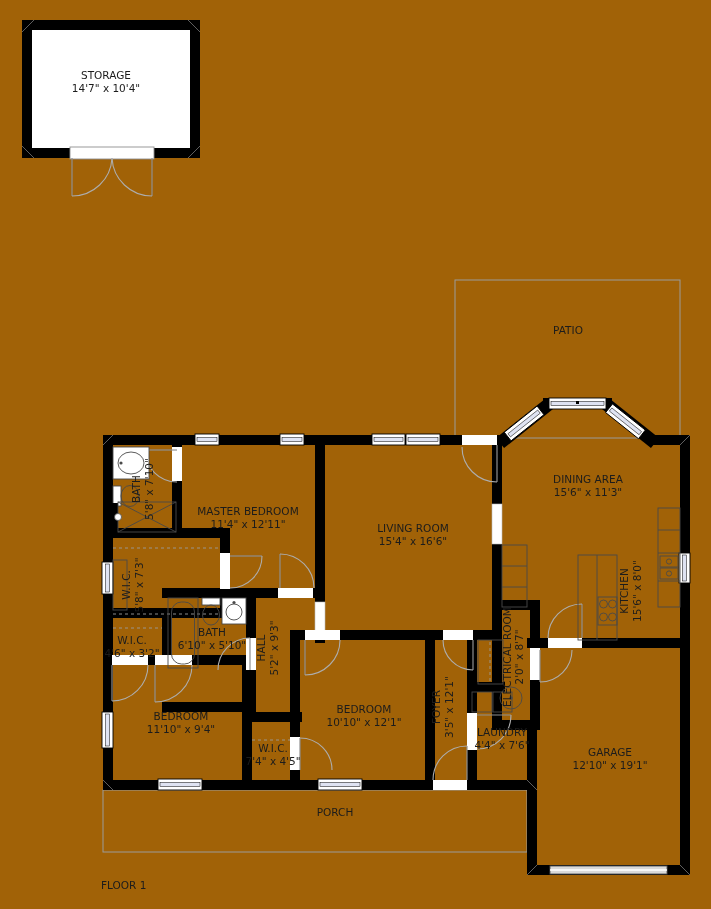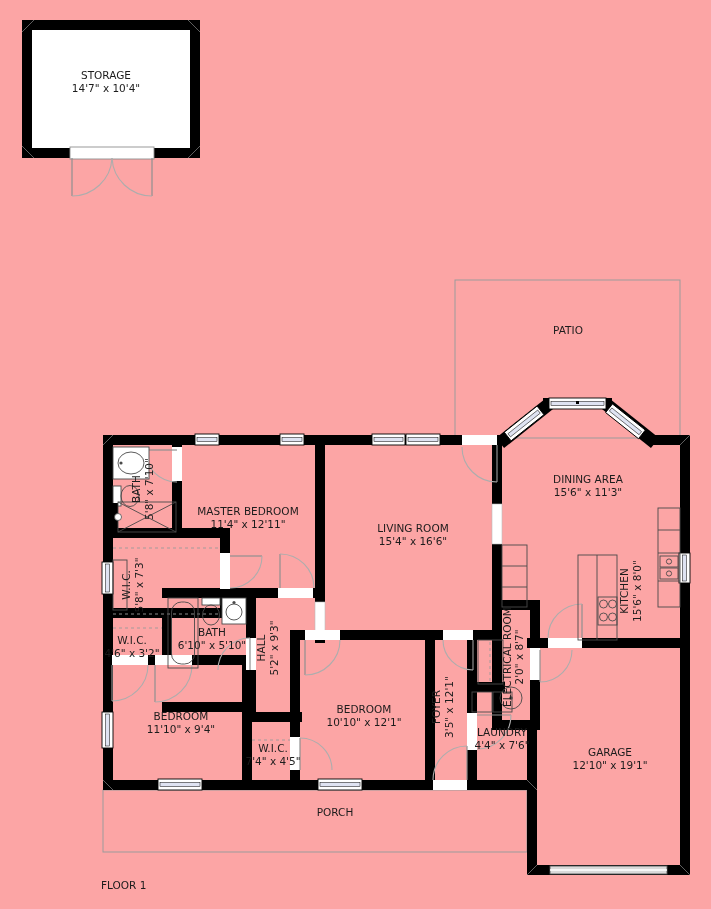--- a/index.html
+++ b/index.html
@@ -1,16 +1,16 @@
 <!DOCTYPE html>
 <html><head>
 <meta charset="utf-8">
 <style>
   html,body{margin:0;padding:0;background:#ffffff;}
-  .page{position:relative;width:711px;height:909px;background:#fca5a5;overflow:hidden;
+  .page{position:relative;width:711px;height:909px;background:#a16207;overflow:hidden;
         font-family:"DejaVu Sans","Liberation Sans",sans-serif;}
   svg{position:absolute;left:0;top:0;}
   text{fill:#1c1c1c;font-size:10.5px;font-family:"DejaVu Sans","Liberation Sans",sans-serif;}
   .wall{fill:#000;}
   .open{fill:#fff;}
   .thin{fill:none;stroke:#9b9b9b;stroke-width:1;}
   .fix{fill:#fff;stroke:#4a4a4a;stroke-width:0.9;}
   .fixl{fill:none;stroke:#4a4a4a;stroke-width:0.9;}
   .arc{fill:none;stroke:#adadad;stroke-width:1.1;}
   .leaf{stroke:#8f8f8f;stroke-width:1.2;}

